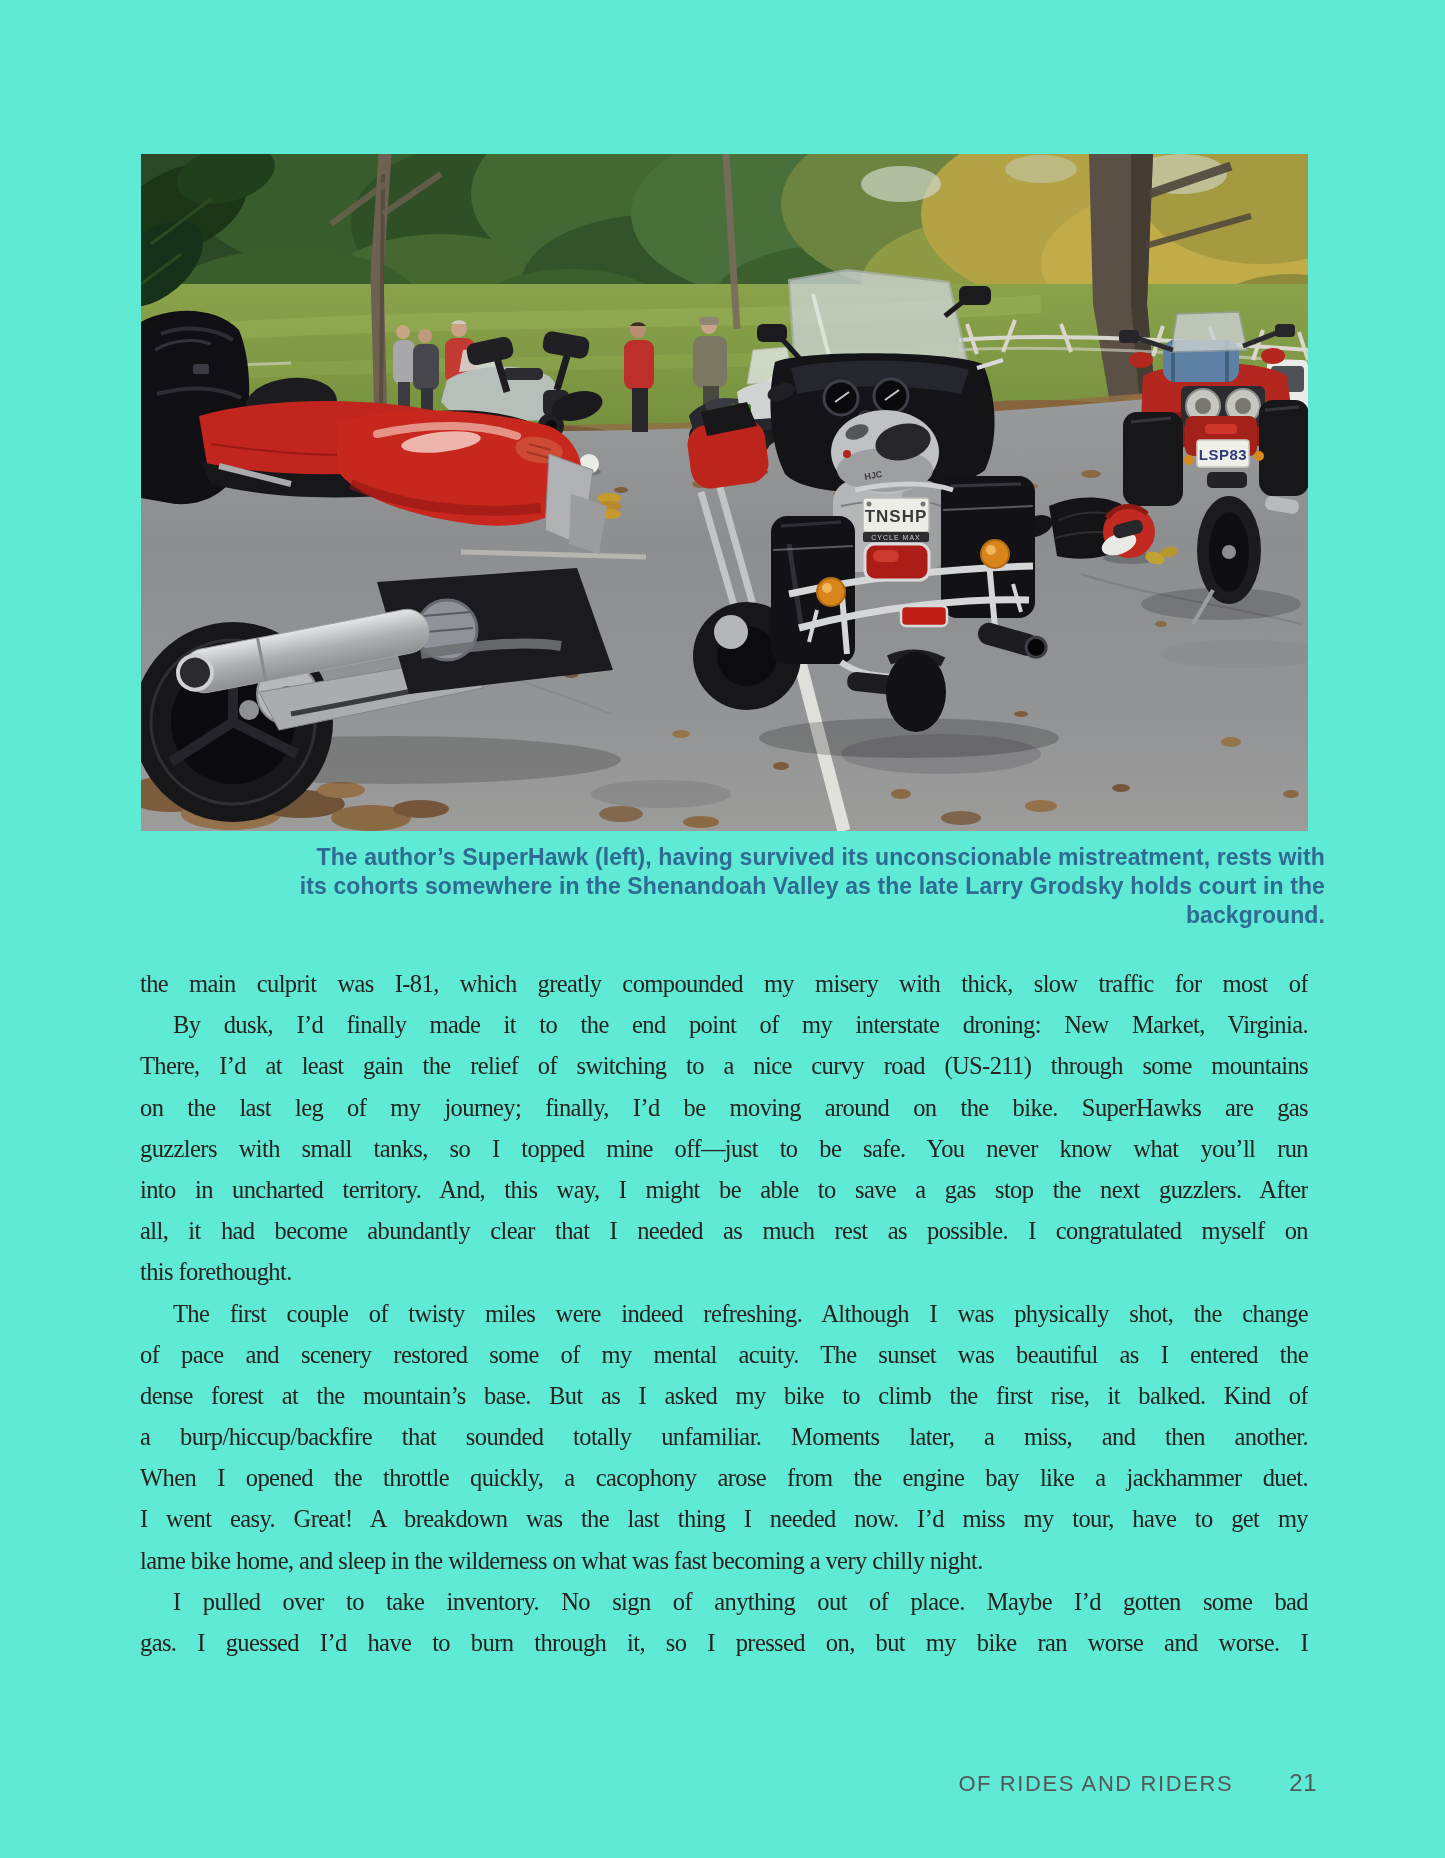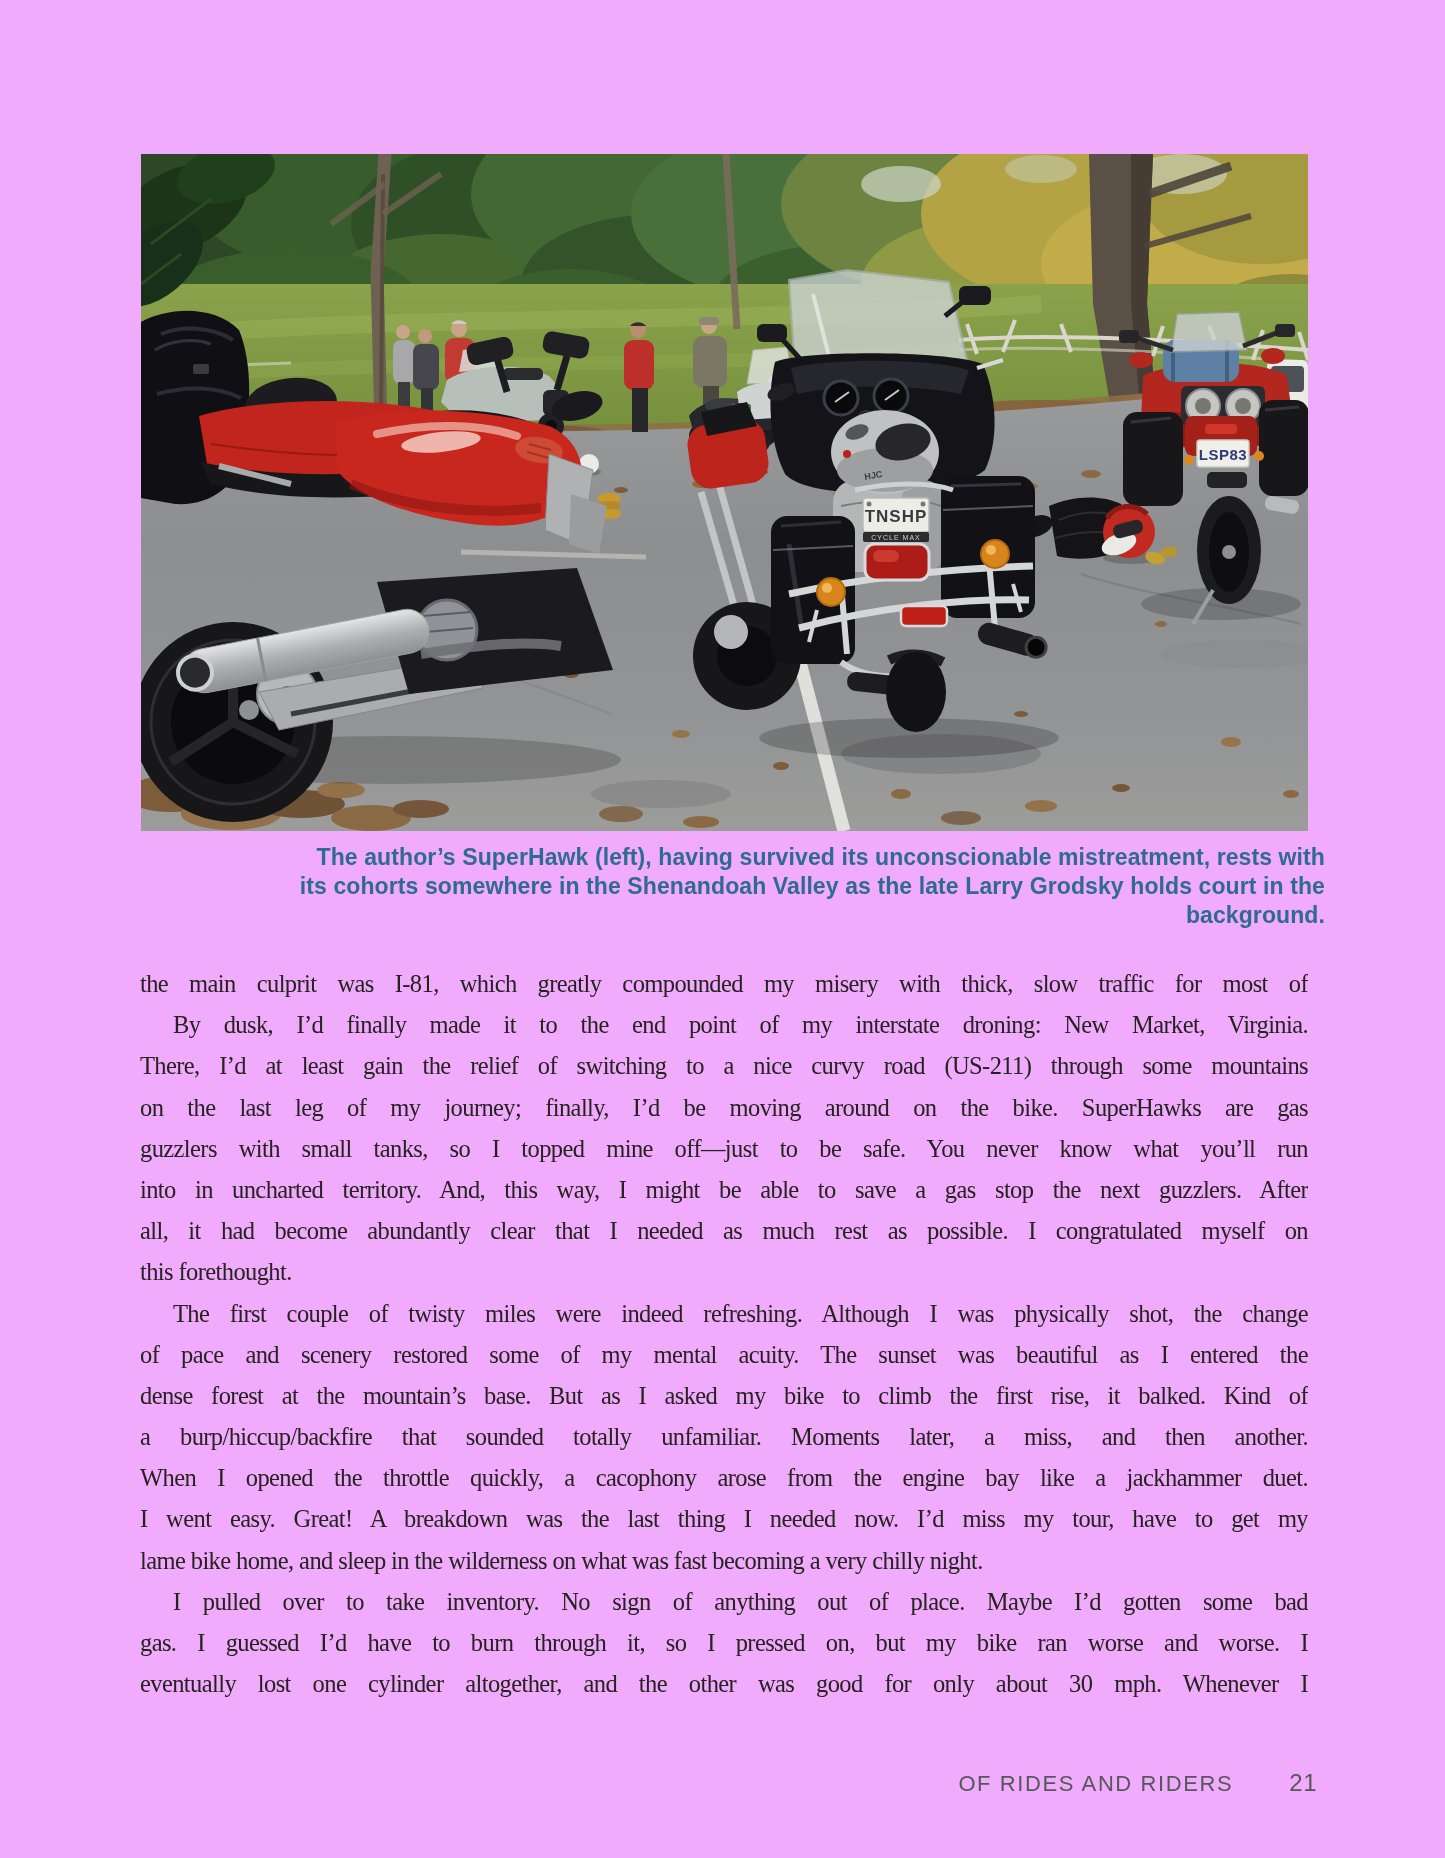--- a/index.html
+++ b/index.html
@@ -1,17 +1,17 @@
 <!DOCTYPE html>
 <html><head>
 <meta charset="utf-8">
 <style>
   html,body{margin:0;padding:0;background:#ffffff;}
   .page{
-    position:relative;width:1445px;height:1858px;background:#f0abfc;overflow:hidden;
+    position:relative;width:1445px;height:1858px;background:#5eead4;overflow:hidden;
     font-family:"Liberation Sans",sans-serif;
   }
   .photo-wrap{position:absolute;left:141px;top:154px;width:1167px;height:677px;}
   .photo-wrap svg{display:block;width:100%;height:100%;}
   .caption{
     position:absolute;left:165px;top:843px;width:1160px;
     color:#2f6a92;font-family:"Liberation Sans",sans-serif;font-weight:700;
     font-size:23px;line-height:29px;letter-spacing:0.1px;
   }
   .caption .cap-line{white-space:nowrap;text-align:right;}
@@ -429,21 +429,20 @@
       <div class="line endline">this forethought.</div>
       <div class="line indent">The first couple of twisty miles were indeed refreshing. Although I was physically shot, the change</div>
       <div class="line">of pace and scenery restored some of my mental acuity. The sunset was beautiful as I entered the</div>
       <div class="line">dense forest at the mountain’s base. But as I asked my bike to climb the first rise, it balked. Kind of</div>
       <div class="line">a burp/hiccup/backfire that sounded totally unfamiliar. Moments later, a miss, and then another.</div>
       <div class="line">When I opened the throttle quickly, a cacophony arose from the engine bay like a jackhammer duet.</div>
       <div class="line">I went easy. Great! A breakdown was the last thing I needed now. I’d miss my tour, have to get my</div>
       <div class="line endline">lame bike home, and sleep in the wilderness on what was fast becoming a very chilly night.</div>
       <div class="line indent">I pulled over to take inventory. No sign of anything out of place. Maybe I’d gotten some bad</div>
       <div class="line">gas. I guessed I’d have to burn through it, so I pressed on, but my bike ran worse and worse. I</div>
-      <div class="line">eventually lost one cylinder altogether, and the other was good for only about 30 mph. Whenever I</div>
     </div>
 
   <div class="footer">
     <span class="running-head">OF RIDES AND RIDERS</span>
     <span class="page-num">21</span>
   </div>
 
 </div>
 
 </body></html>

